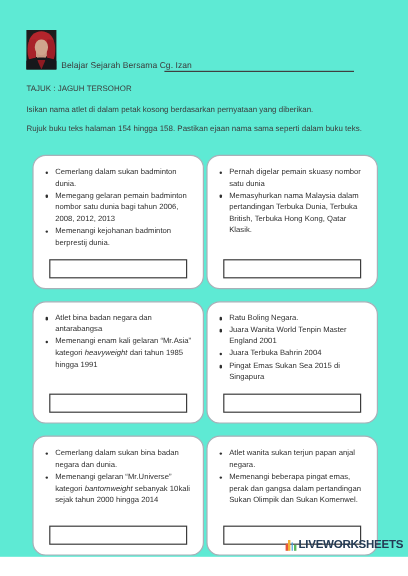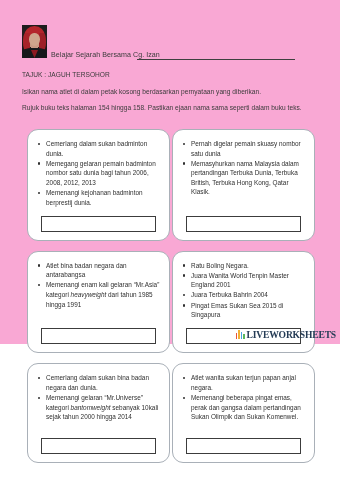--- a/index.html
+++ b/index.html
@@ -6,22 +6,22 @@
   html, body {
     width: 340px;
     height: 480px;
     background: #ffffff;
     font-family: "Liberation Sans", sans-serif;
     overflow: hidden;
   }
   .page {
     position: relative;
     width: 340px;
-    height: 344px;
-    background: #f9a8d4;
+    height: 464px;
+    background: #5eead4;
   }
   .avatar {
     position: absolute;
     left: 22px;
     top: 25px;
     width: 25px;
     height: 33px;
     background:
       radial-gradient(ellipse 9px 10px at 50% 56%, #c89a84 0%, #c89a84 58%, rgba(200,154,132,0) 60%),
       linear-gradient(180deg, #1d1b1c 0%, #231f20 34%, #141213 100%);
@@ -166,21 +166,20 @@
   .row-3 .card { min-height: 100px; }
 
   
   .watermark {
     position: absolute;
     right: 4px;
     bottom: 4px;
     display: flex;
     align-items: center;
     gap: 2px;
-    font-family: Liberation Serif, serif;
   }
   .watermark .bars {
     display: flex;
     align-items: flex-end;
     gap: 0.8px;
     height: 9px;
   }
   .watermark .bars i { display: block; width: 1.6px; }
   .watermark .bars i:nth-child(1) { height: 6px;  background: #e8553a; }
   .watermark .bars i:nth-child(2) { height: 9px;  background: #f2b134; }

